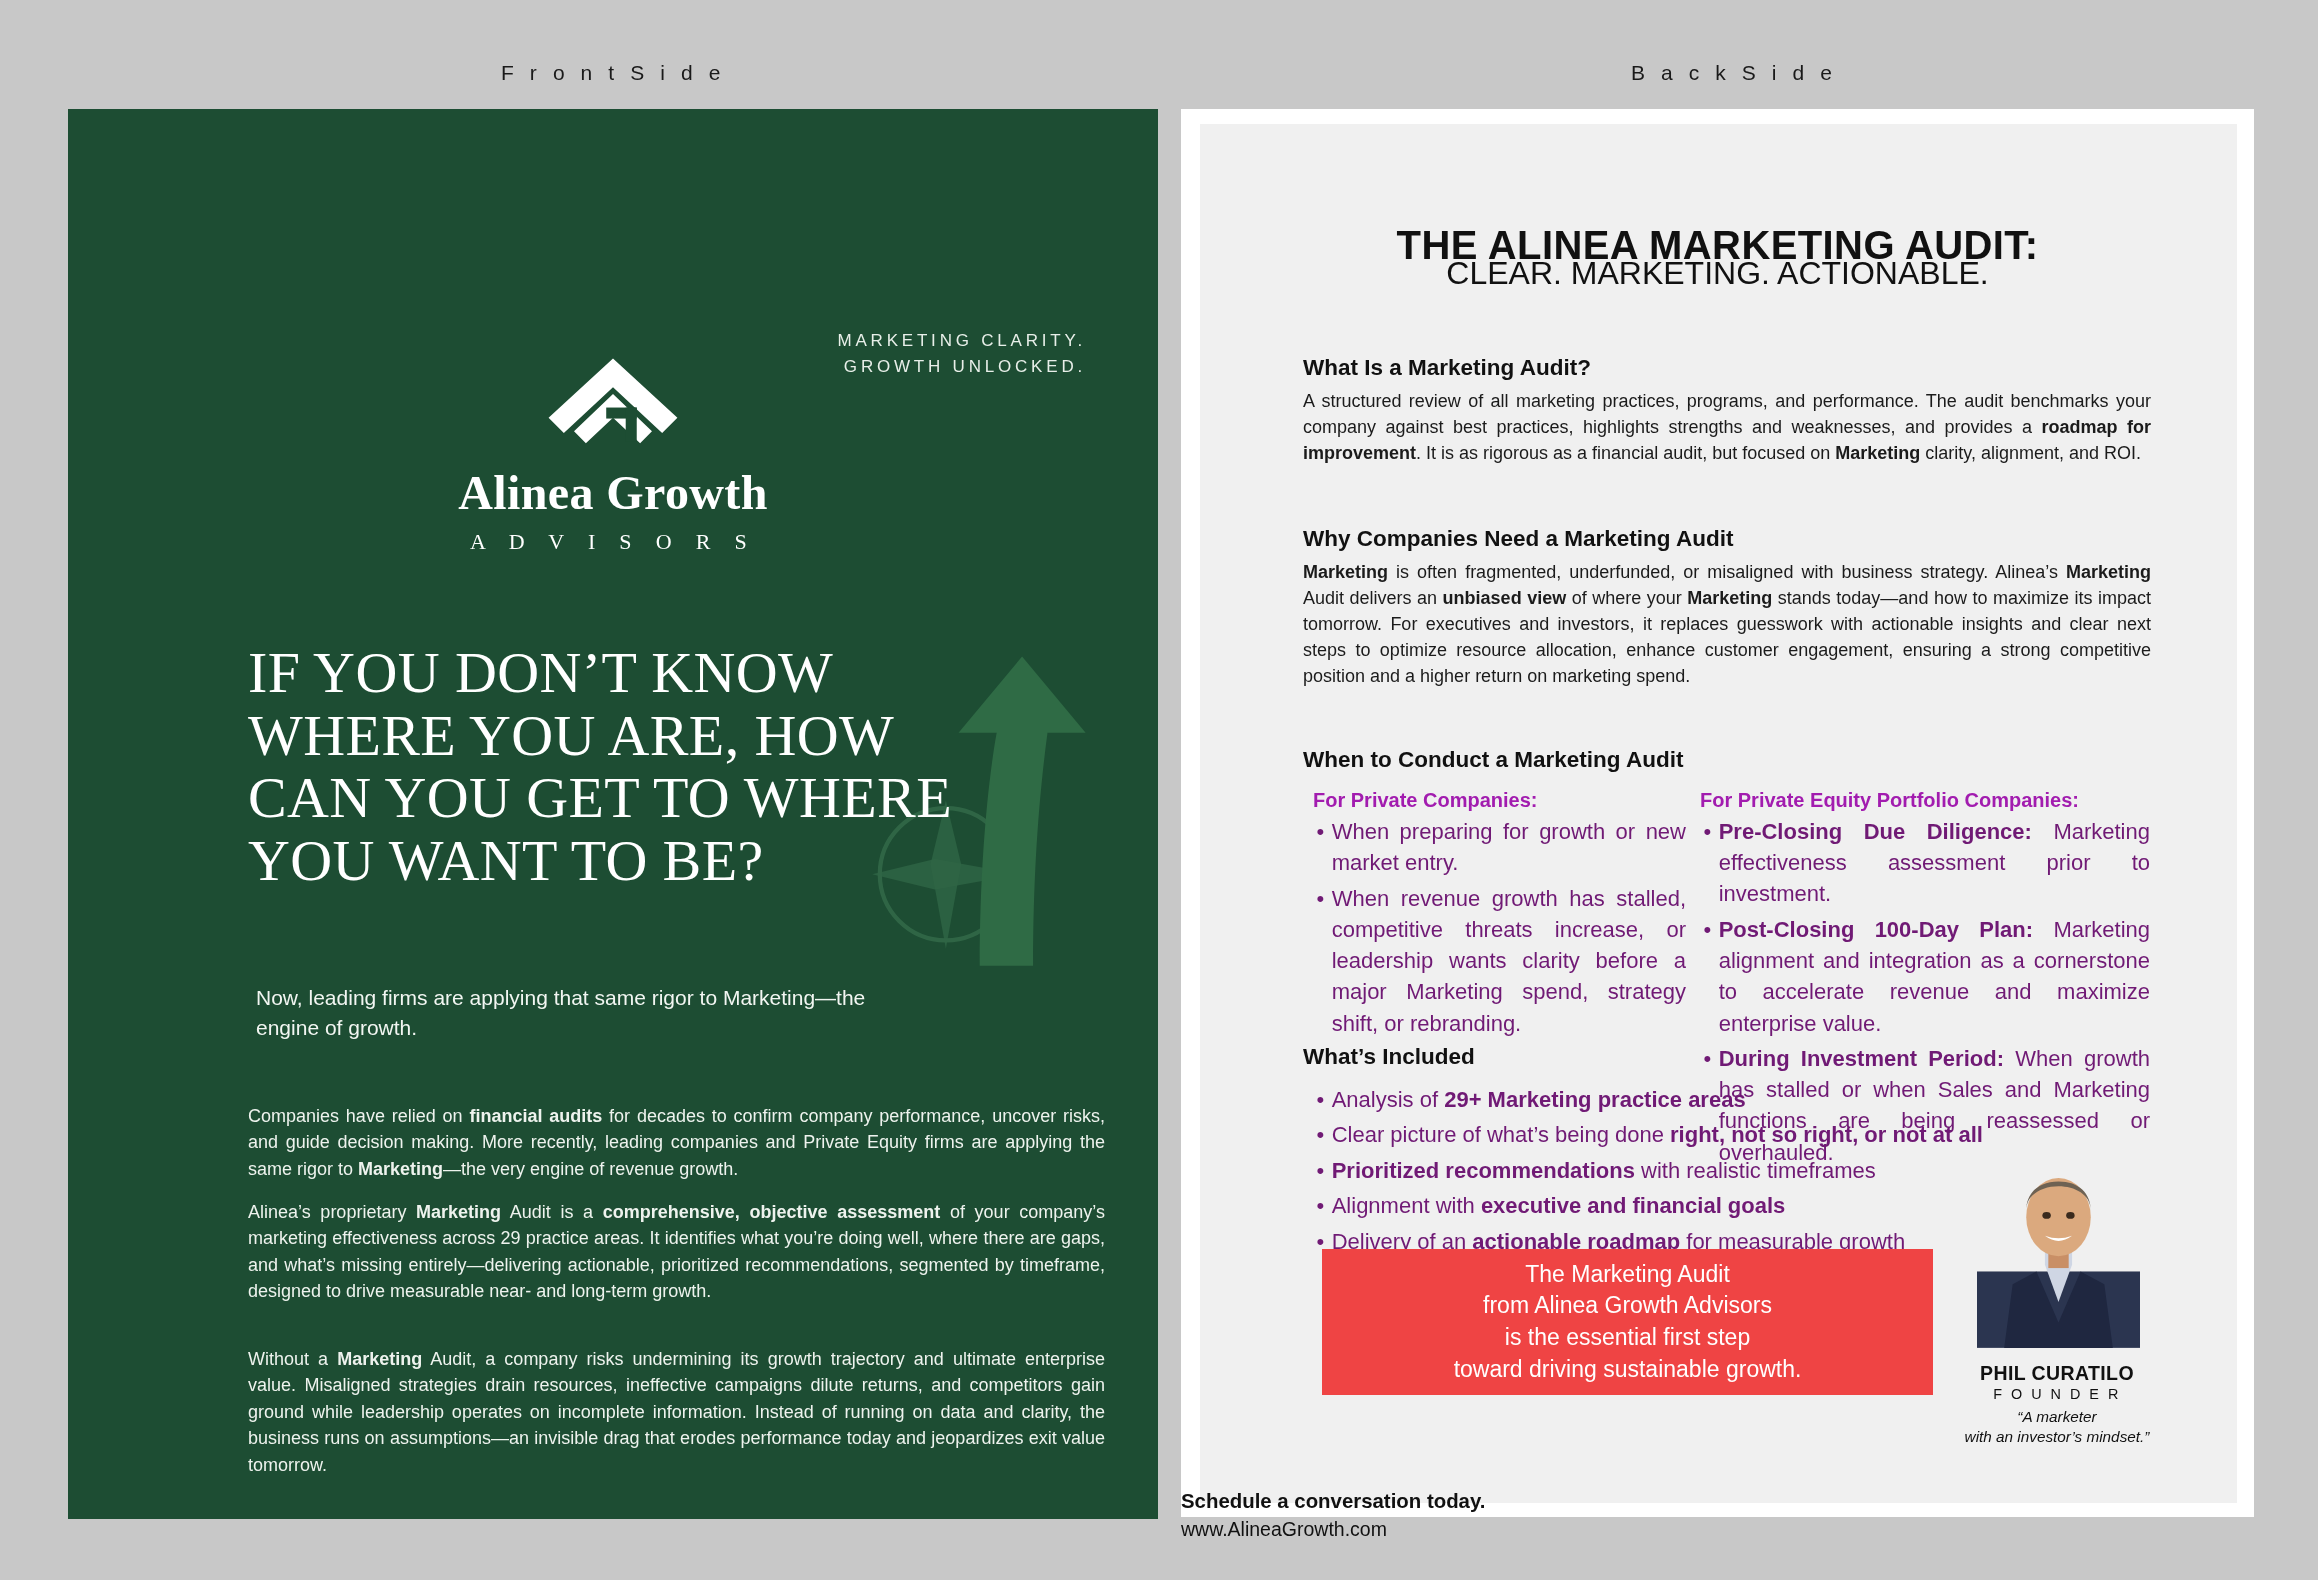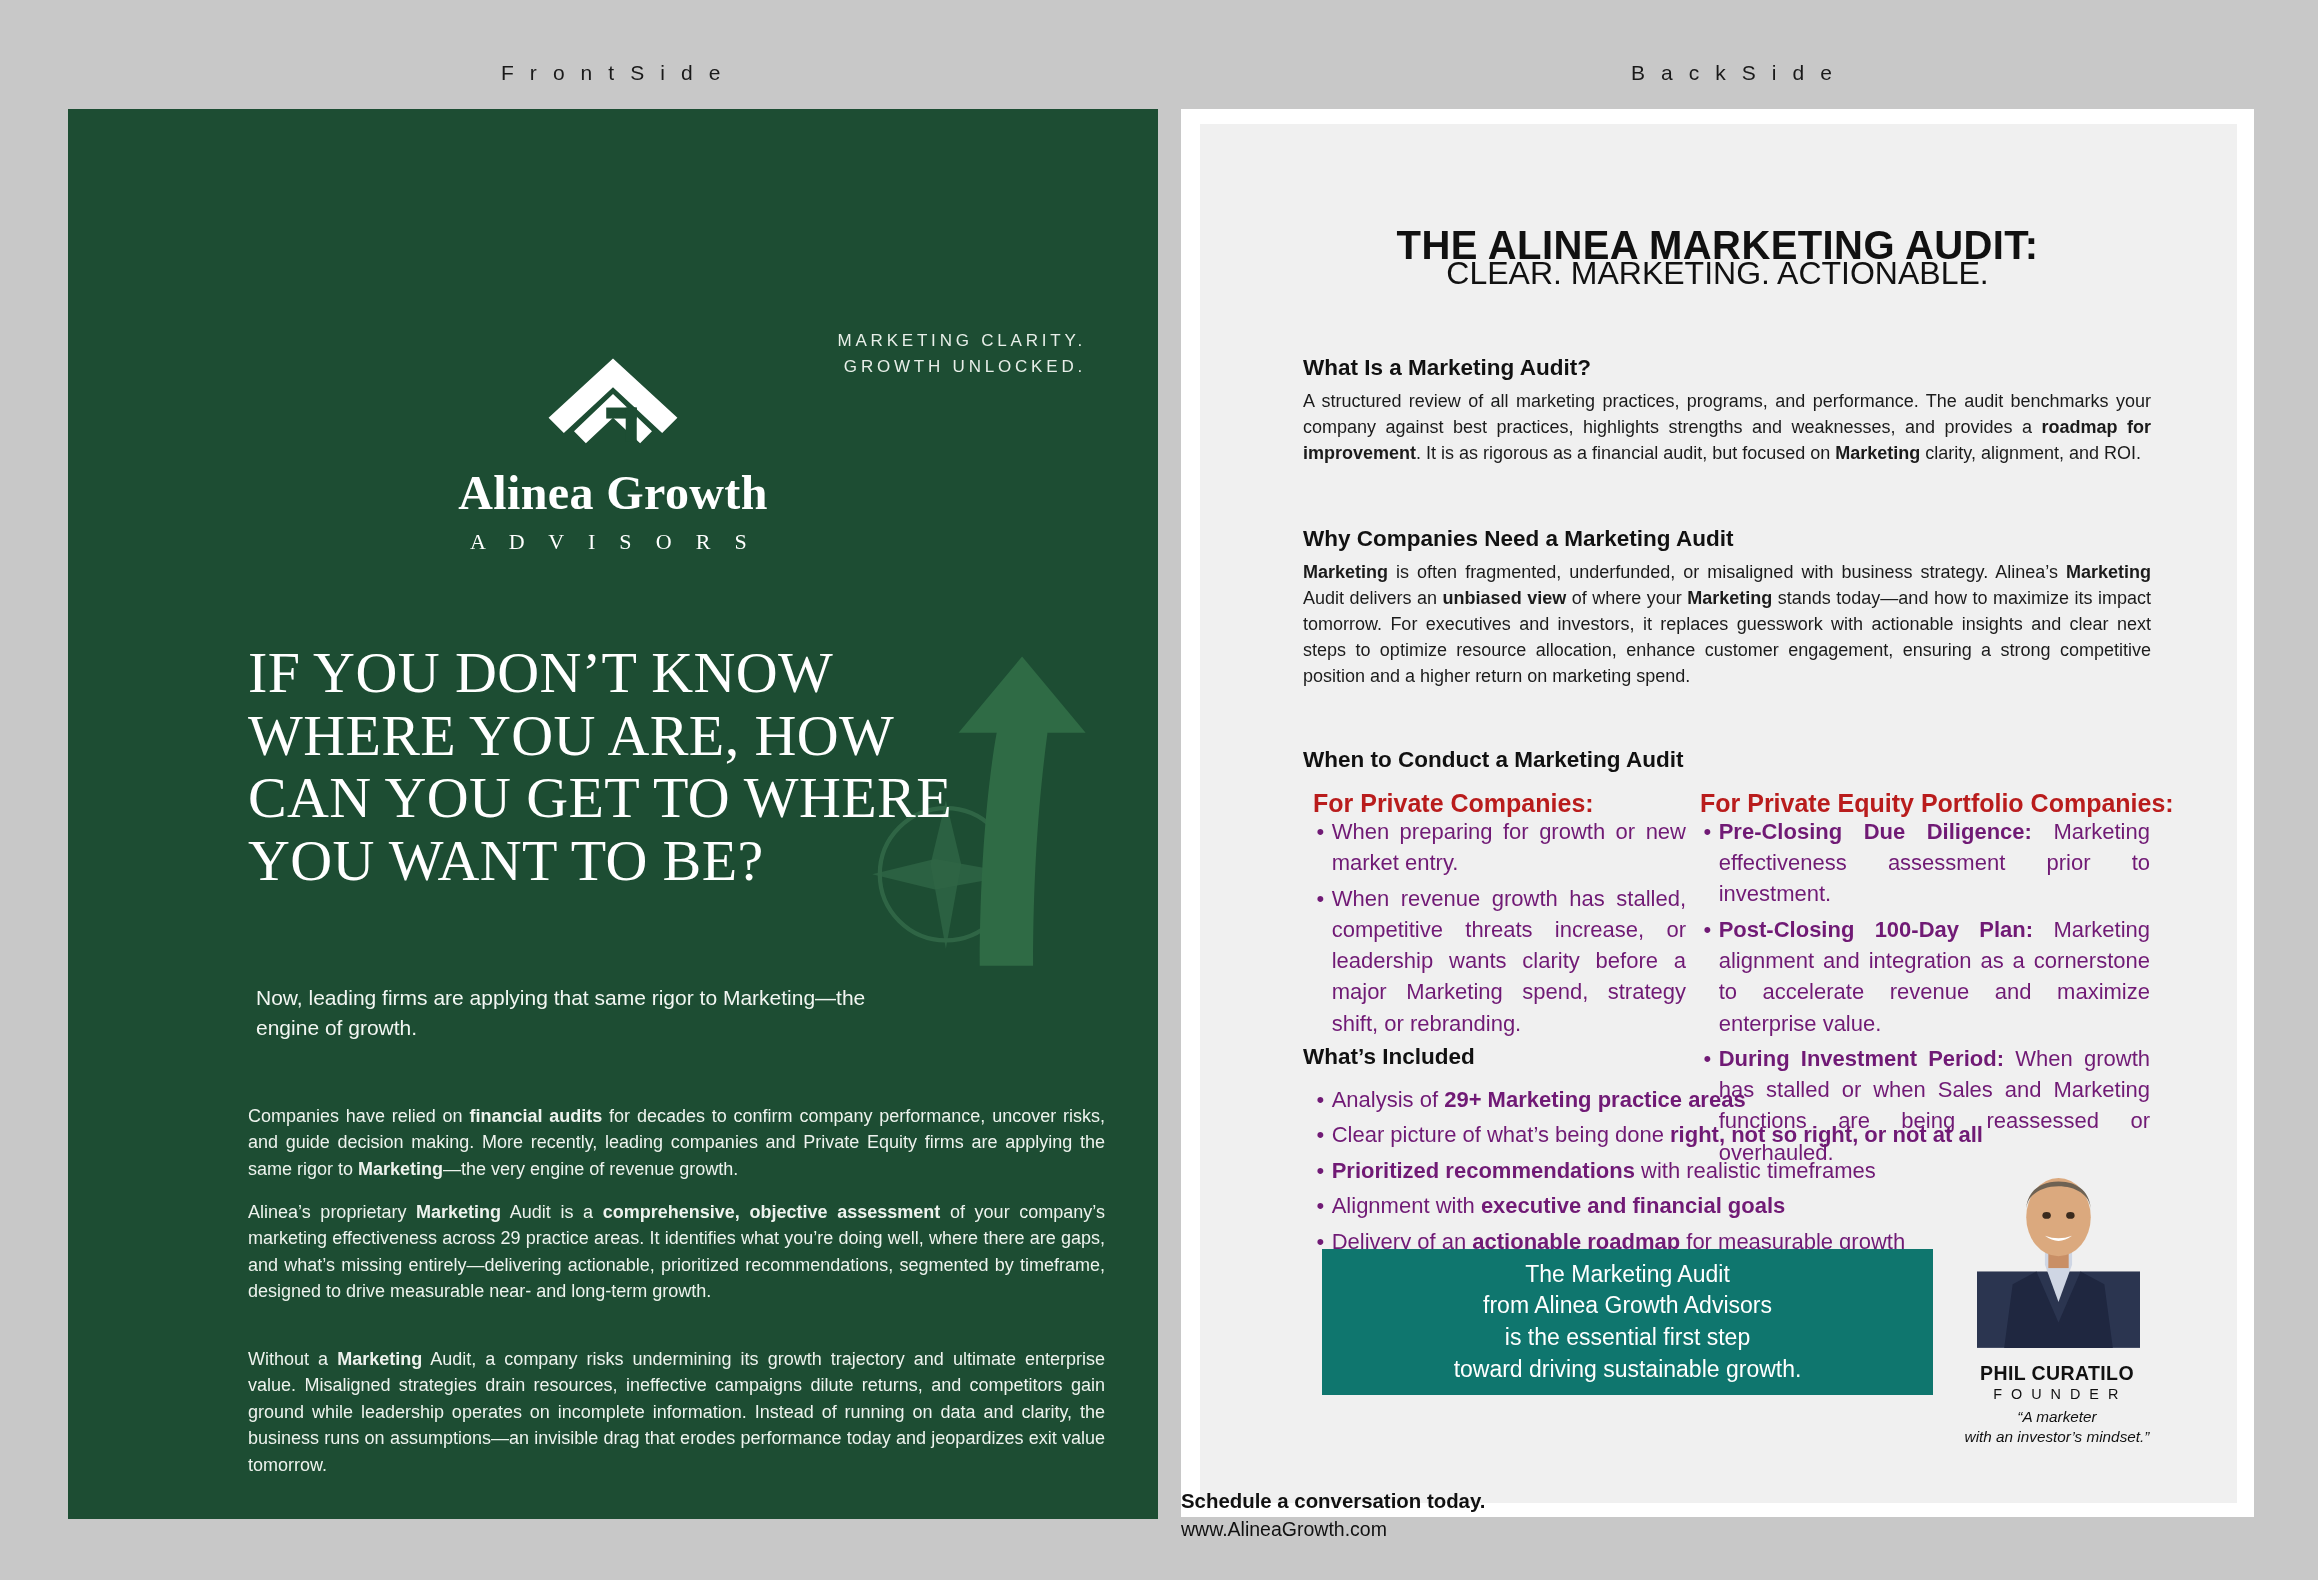--- a/index.html
+++ b/index.html
@@ -120,43 +120,43 @@
   }
   .sec-p {
     position: absolute;
     color: #1b1b1b;
     font-size: 18px;
     line-height: 1.44;
     text-align: justify;
   }
   .col-h {
     position: absolute;
-    color: #b91c1c;
-    font-size: 25px;
+    color: #a21caf;
+    font-size: 20px;
     font-weight: bold;
   }
   ul.bul { position: absolute; list-style: none; }
   ul.bul li {
     position: relative;
     padding-left: 18.7px;
     margin-bottom: 4.2px;
     color: #701a75;
     font-size: 22px;
     line-height: 1.42;
     text-align: justify;
   }
   ul.bul li:before {
     content: "•";
     position: absolute; left: 3.4px; top: 0;
   }
   .cta-box {
     position: absolute;
     left: 1322px; top: 1249px;
     width: 611px; height: 146px;
-    background: #0f766e;
+    background: #ef4444;
     color: #ffffff;
     display: flex; align-items: center; justify-content: center;
     text-align: center;
     font-size: 23px;
     line-height: 1.38;
   }
   .portrait {
     position: absolute; left: 1977px; top: 1144px;
     width: 163px; height: 204px;
     overflow: hidden;

